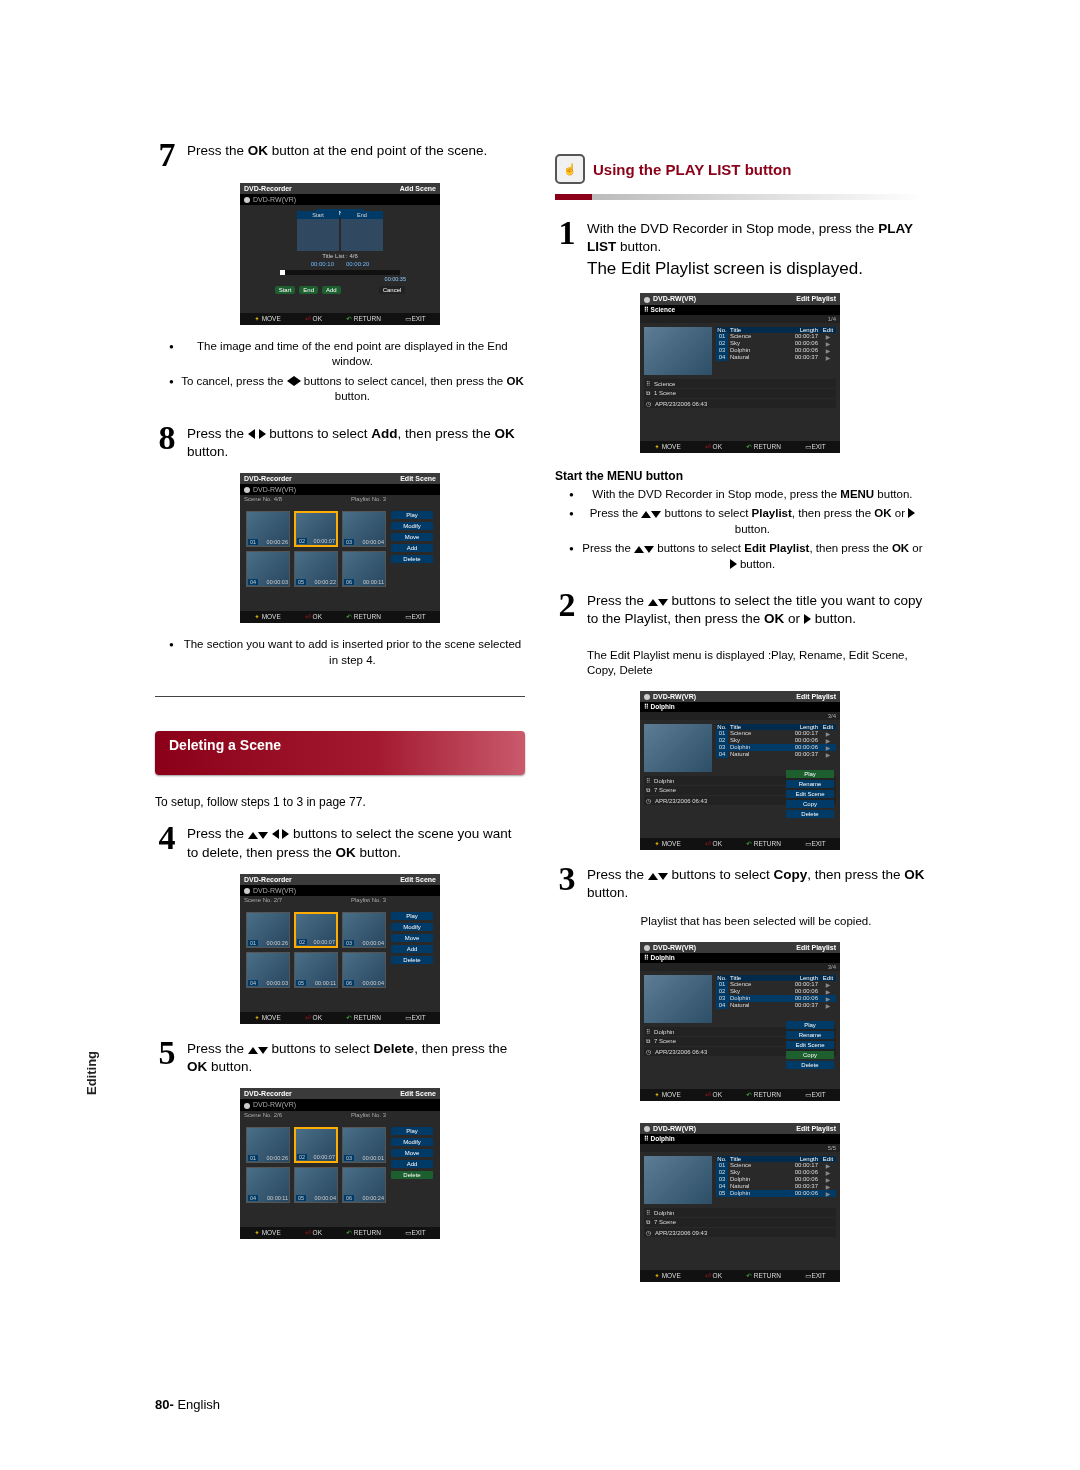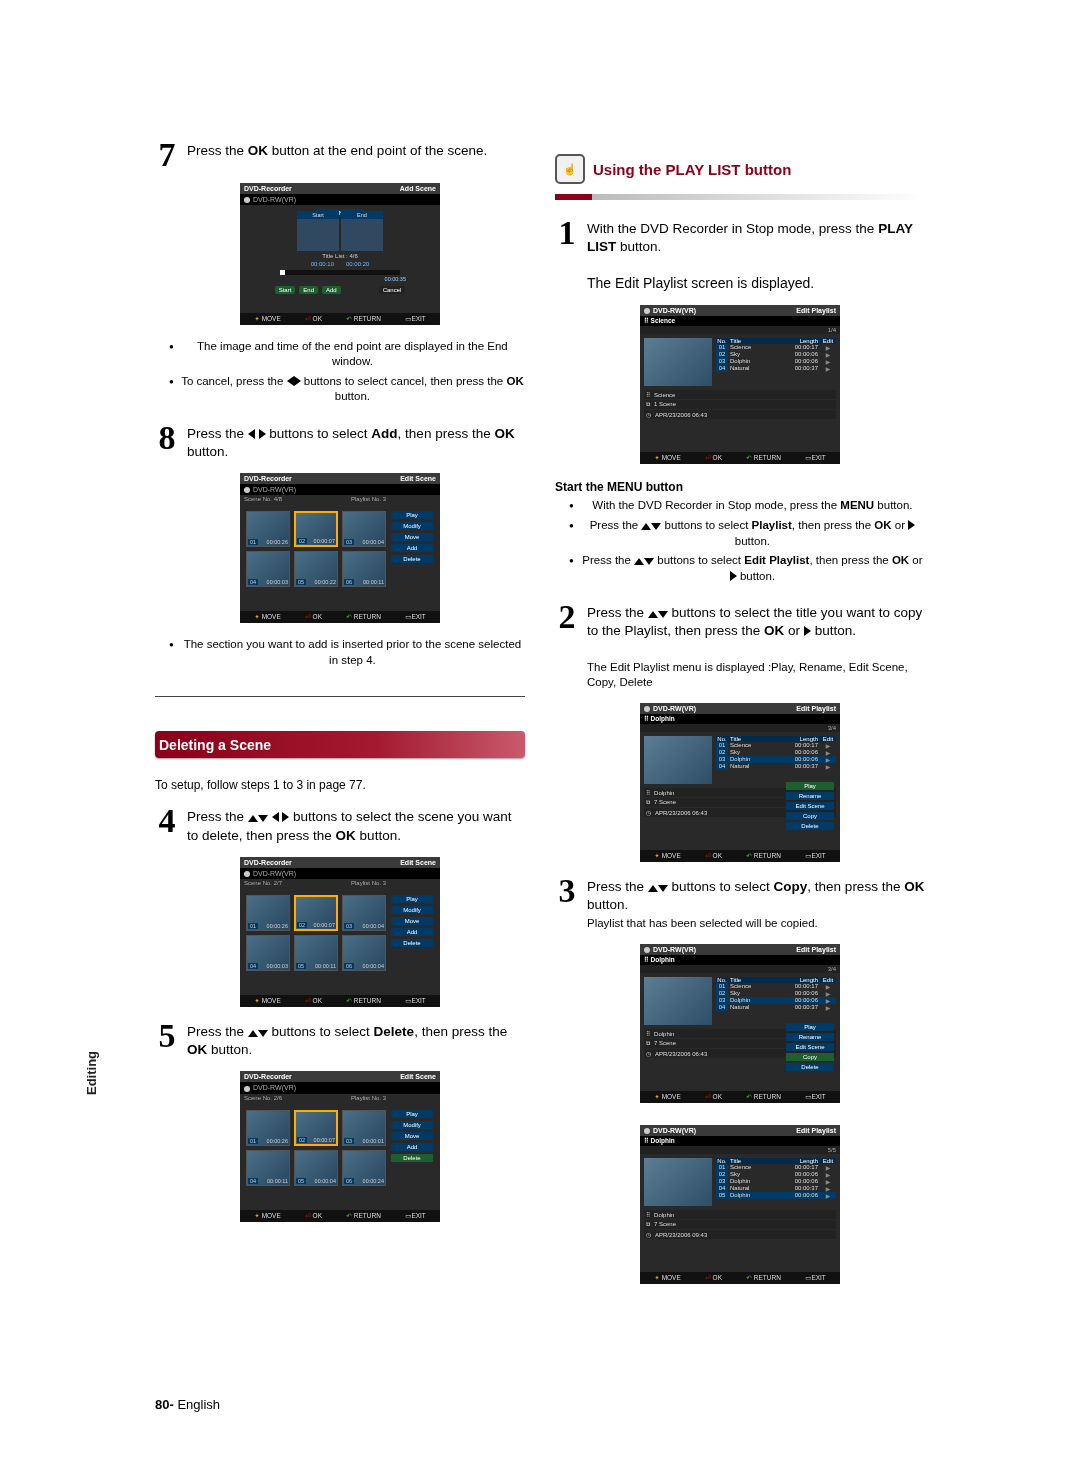--- a/index.html
+++ b/index.html
@@ -113,28 +113,28 @@
     font-size: 15px;
     font-weight: bold;
     color: #8b0018;
   }
   .grad-bar {
     height: 6px;
     background: linear-gradient(to right, #8b0018 0%, #8b0018 10%, #bbbbbb 10%, #ffffff 100%);
     margin-bottom: 18px;
   }
   .deleting-bar {
-    height: 27px;
+    height: 44px;
     line-height: 28px;
     background: linear-gradient(to right, #8b0018 0%, #a31a30 60%, #c95a6c 100%);
     border-radius: 4px;
     color: #fff;
     font-weight: bold;
     font-size: 14px;
-    padding-left: 4px;
+    padding-left: 14px;
     margin: 18px 0 12px 0;
     box-shadow: 0 1px 2px rgba(0,0,0,0.4);
   }
   .sep {
     height: 1px;
     background: #444;
     margin: 24px 0 16px 0;
   }
   .tri-l, .tri-r, .tri-u, .tri-d {
     display:inline-block;
@@ -533,21 +533,21 @@
 
       <div class="play-list-heading">
         <span class="icon">☝</span>
         <span class="txt">Using the PLAY LIST button</span>
       </div>
       <div class="grad-bar"></div>
 
       <div class="step">
         <div class="step-num">1</div>
         <div class="step-text">With the DVD Recorder in Stop mode, press the <b>PLAY LIST</b> button.
-          <div style="font-size:14px;margin-top:18px;">The Edit Playlist screen is displayed.</div>
+          <div style="font-size:17px;margin-top:2px;">The Edit Playlist screen is displayed.</div>
         </div>
       </div>
 
       <div class="tv pl">
         <div class="title">
             <span><span class="disc-circle"></span><span>DVD-RW(VR)</span></span>
             <span>Edit Playlist</span>
           </div>
         <div class="catname">⠿ <span>Science</span></div>
         <div class="pager">1/4</div>
@@ -684,21 +684,21 @@
           <span><span class="yel">✦</span><span>MOVE</span></span>
           <span><span class="red">⏎</span><span>OK</span></span>
           <span><span class="grn">↶</span><span>RETURN</span></span>
           <span><span>▭</span><span>EXIT</span></span>
         </div>
       </div>
 
       <div class="step">
         <div class="step-num">3</div>
         <div class="step-text">Press the <span class="tri-u"></span><span class="tri-d"></span> buttons to select <b>Copy</b>, then press the <b>OK</b> button.
-          <div style="font-size:11.5px;margin-top:2px;">Playlist that has been selected will be copied.</div>
+          <div style="font-size:11.5px;margin-top:12px;text-align:center;">Playlist that has been selected will be copied.</div>
         </div>
       </div>
 
       <div class="tv pl">
         <div class="title">
             <span><span class="disc-circle"></span><span>DVD-RW(VR)</span></span>
             <span>Edit Playlist</span>
           </div>
         <div class="catname">⠿ <span>Dolphin</span></div>
         <div class="pager">3/4</div>

